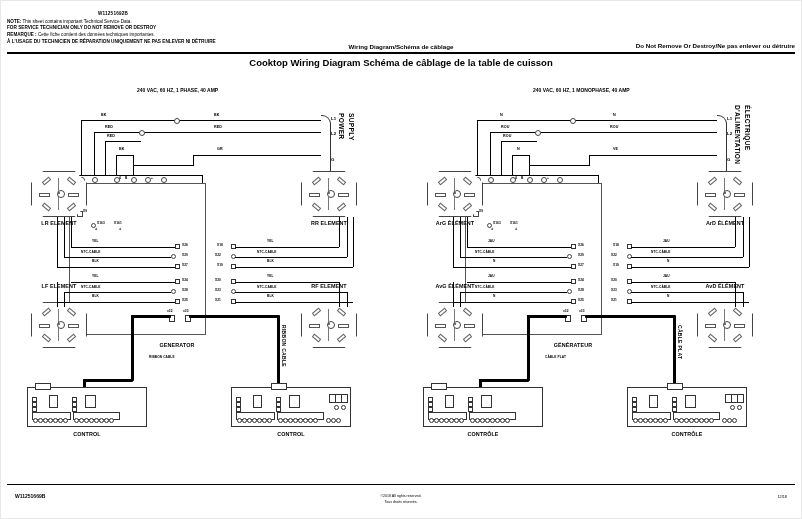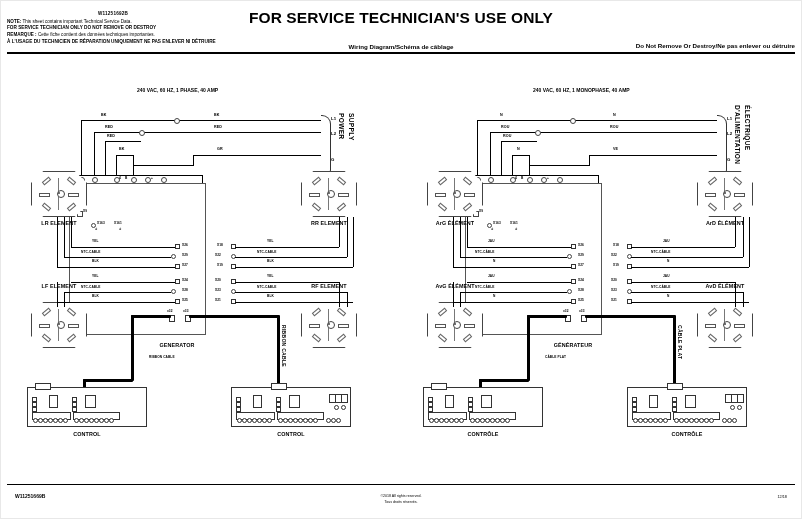--- a/index.html
+++ b/index.html
@@ -104,25 +104,25 @@
 <div id="page">
 
   <div class="hdr-note">
     <div class="pn">W11251692B</div>
     <div class="l1"><b>NOTE:</b><span> This sheet contains important Technical Service Data.</span></div>
     <div class="l2">FOR SERVICE TECHNICIAN ONLY DO NOT REMOVE OR DESTROY</div>
     <div class="l3"><b>REMARQUE :</b><span> Cette fiche contient des données techniques importantes.</span></div>
     <div class="l4">À L'USAGE DU TECHNICIEN DE RÉPARATION UNIQUEMENT NE PAS ENLEVER NI DÉTRUIRE</div>
   </div>
 
-  <div class="hdr-title-en">FOR SERVICE TECHNICIAN'S USE ONLY</div>
   <div class="hdr-sub">Wiring Diagram/Schéma de câblage</div>
   <div class="hdr-right">Do Not Remove Or Destroy/Ne pas enlever ou détruire</div>
   <div class="hdr-rule"></div>
 
+  <div class="doc-title">Cooktop Wiring Diagram Schéma de câblage de la table de cuisson</div>
 
   <div class="pane en">
 
     <div class="spec" style="left:128px;top:0;">240 VAC, 60 HZ, 1 PHASE, 40 AMP</div>
 
     <div class="brk" style="left:312px;top:28px;width:9px;height:62px;"></div>
     <div class="vlbl" style="left:336px;top:26px;">POWER</div>
     <div class="vlbl" style="left:346px;top:26px;">SUPPLY</div>
 
     <div class="lbl sm" style="left:322px;top:29px;">L1</div>

